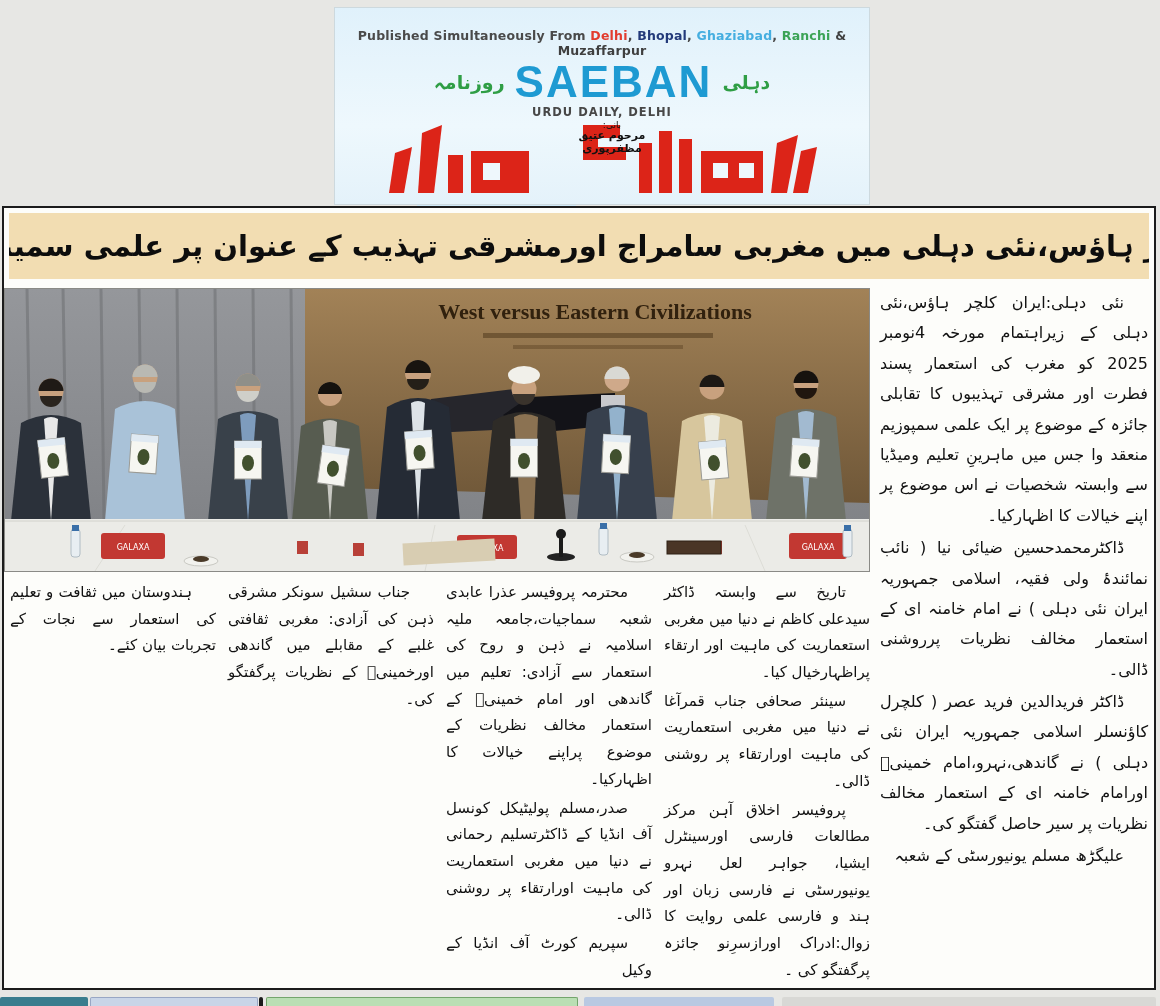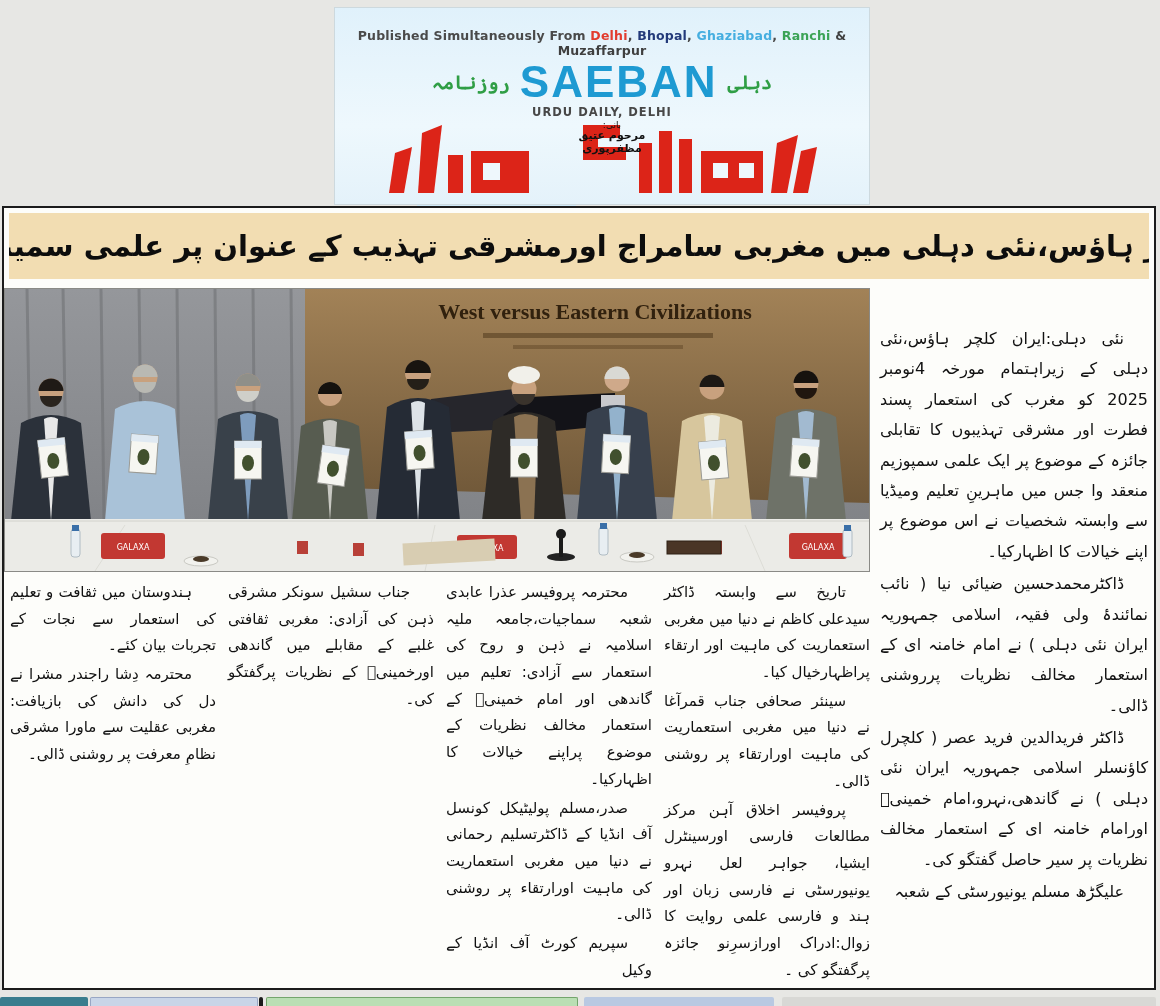--- a/index.html
+++ b/index.html
@@ -9,21 +9,21 @@
     font-family:"DejaVu Sans",sans-serif;
   }
   
   .masthead{
     position:absolute;left:334px;top:7px;width:536px;height:198px;
     background:linear-gradient(#e0f1fb,#eef8fd 60%,#e4f2fa);
     border:1px solid #cdd9de;text-align:center;box-sizing:border-box;
   }
   .tagline{font-size:12.5px;font-weight:bold;color:#4a4a4a;padding-top:20px;letter-spacing:.2px;}
   .brand-row{display:flex;align-items:center;justify-content:center;gap:10px;margin-top:2px;line-height:1;}
-  .urdu-green{font-size:19px;font-weight:bold;color:#2f9e45;font-family:Liberation Serif, serif;}
+  .urdu-green{font-size:19px;font-weight:bold;color:#2f9e45;}
   .brand-en{font-size:44px;font-weight:800;color:#1e9ad2;letter-spacing:2px;font-family:"Liberation Sans","DejaVu Sans",sans-serif;}
   .subtitle{font-size:11.5px;font-weight:bold;color:#474747;letter-spacing:1px;margin-top:1px;}
   .logo-row{position:relative;height:78px;margin-top:2px;}
   .logo-row svg{display:block;margin:2px auto 0;}
   .founder{
     position:absolute;left:212px;top:-1px;width:130px;z-index:2;
     direction:rtl;color:#111;line-height:1.15;
   }
   .founder .f1{font-size:9px;}
   .founder .f2{font-size:11px;font-weight:bold;}
@@ -41,21 +41,21 @@
     margin:5px 5px 0;background:#f2ddb2;height:66px;
     display:flex;align-items:center;justify-content:center;overflow:hidden;
   }
   .headline-band h1{
     margin:0;direction:rtl;white-space:nowrap;
     font-size:29px;font-weight:bold;color:#0d0d0d;letter-spacing:0;
   }
   .body-row{direction:rtl;display:flex;gap:10px;padding:9px 6px 0;}
   .col{direction:rtl;text-align:justify;color:#111;}
   .col p{margin:0 0 2px;text-indent:24px;font-size:15px;line-height:1.78;}
-  .col-a{width:268px;flex:none;margin-top:36px;}
+  .col-a{width:268px;flex:none;}
   .col-a p{font-size:16px;line-height:1.9;}
   .left-region{flex:1;min-width:0;}
   .photo{width:864px;height:282px;display:block;border:1px solid #8a8a86;background:#888;}
   .cols-row{direction:rtl;display:flex;gap:12px;margin-top:7px;}
   .cols-row .col{flex:1;min-width:0;}
   
   .strip-bar{position:absolute;top:997px;height:9px;border-radius:2px 2px 0 0;}
   .b1{left:0;width:88px;background:#3a7d8e;}
   .b2{left:90px;width:166px;background:#c9d5e8;border:1px solid #98a6c4;border-bottom:none;}
   .b3{left:259px;width:4px;background:#1b1b1b;height:9px;}
@@ -317,21 +317,20 @@
           <div class="col">
             <p>محترمہ پروفیسر عذرا عابدی شعبہ سماجیات،جامعہ ملیہ اسلامیہ نے ذہن و روح کی استعمار سے آزادی: تعلیم میں گاندھی اور امام خمینیؒ کے استعمار مخالف نظریات کے موضوع پراپنے خیالات کا اظہارکیا۔</p>
             <p>صدر،مسلم پولیٹیکل کونسل آف انڈیا کے ڈاکٹرتسلیم رحمانی نے دنیا میں مغربی استعماریت کی ماہیت اورارتقاء پر روشنی ڈالی۔</p>
             <p>سپریم کورٹ آف انڈیا کے وکیل</p>
           </div>
           <div class="col">
             <p>جناب سشیل سونکر مشرقی ذہن کی آزادی: مغربی ثقافتی غلبے کے مقابلے میں گاندھی اورخمینیؒ کے نظریات پرگفتگو کی۔</p>
           </div>
           <div class="col">
             <p>ہندوستان میں ثقافت و تعلیم کی استعمار سے نجات کے تجربات بیان کئے۔</p>
-            <p>محترمہ دِشا راجندر مشرا نے دل کی دانش کی بازیافت: مغربی عقلیت سے ماورا مشرقی نظامِ معرفت پر روشنی ڈالی۔</p>
           </div>
         </div>
     </div>
   </div>
 </section>
 
 <div>
   <div class="strip-bar b1"></div>
   <div class="strip-bar b2"></div>
   <div class="strip-bar b3"></div>

